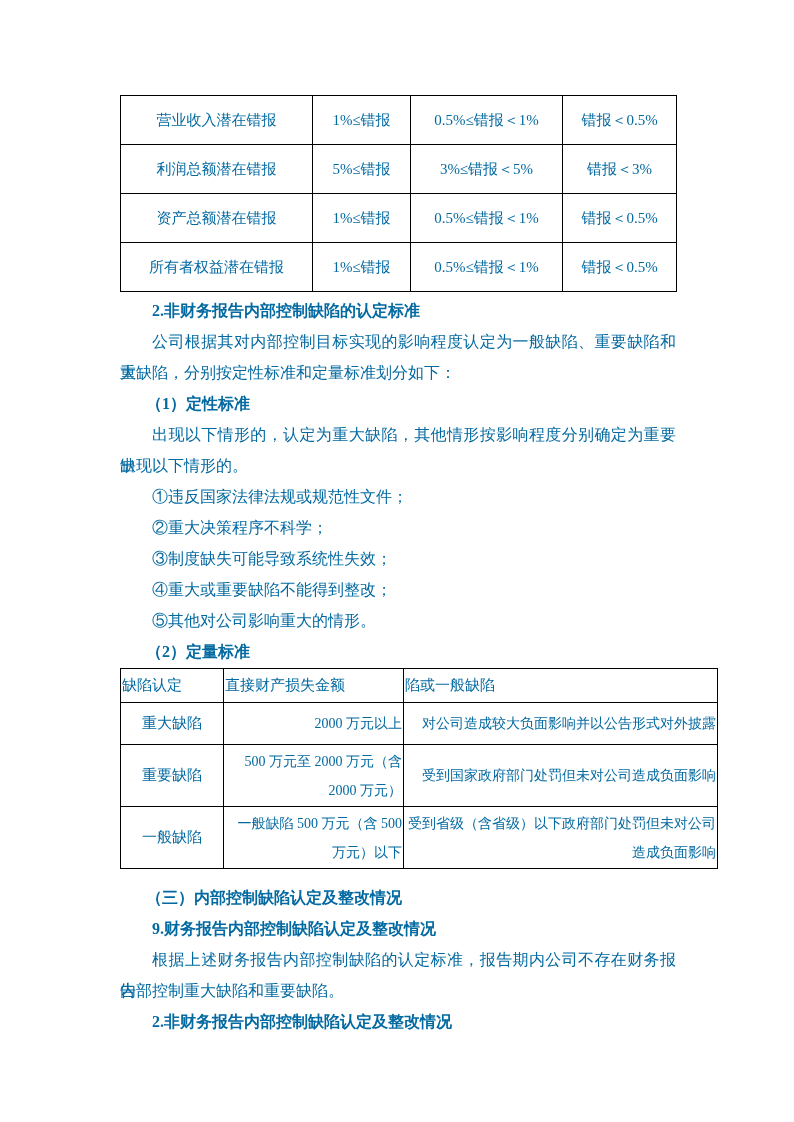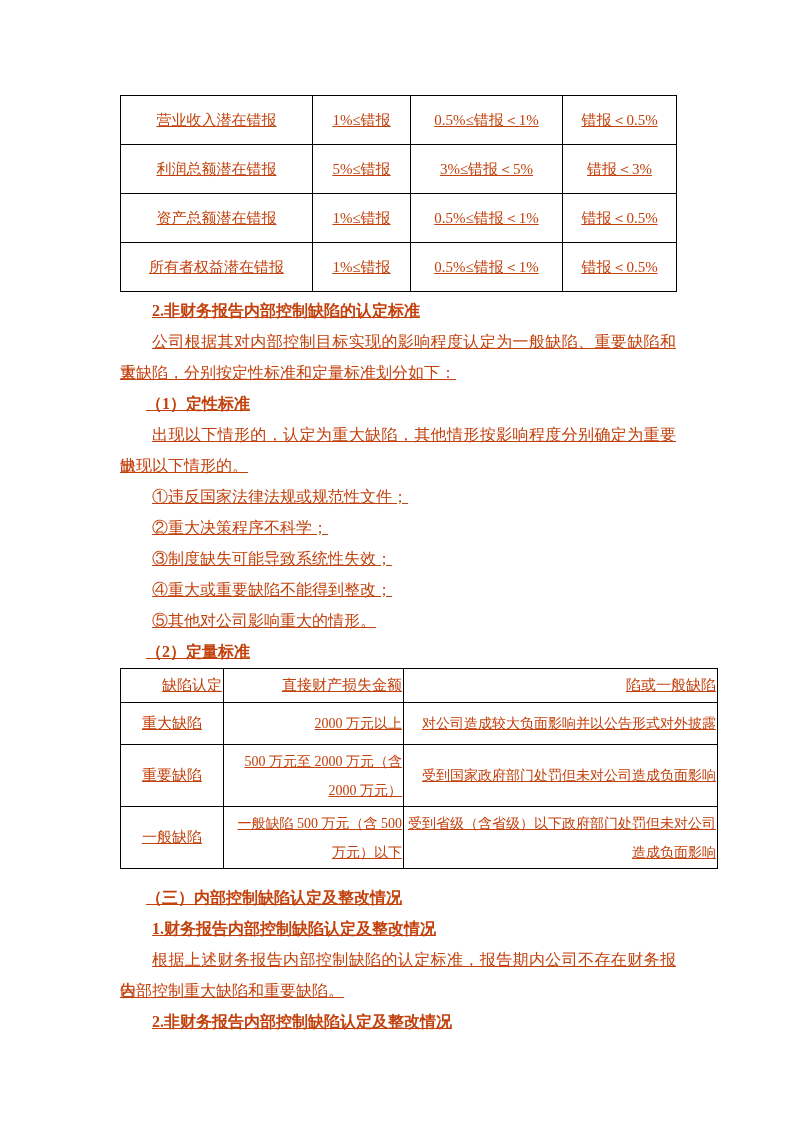--- a/index.html
+++ b/index.html
@@ -8,23 +8,22 @@
     background: #ffffff;
   }
   .page {
     position: relative;
     width: 794px;
     height: 1122px;
     background: #ffffff;
     box-sizing: border-box;
     padding: 95px 118px 0 120px;
     font-family: "Liberation Serif", "DejaVu Serif", serif;
-    color: #c2410c;
+    color: #0369a1;
     overflow: hidden;
-    text-decoration: underline;
   }
   
   .line {
     height: 31px;
     line-height: 31px;
     font-size: 16px;
     white-space: nowrap;
   }
   .indent { text-indent: 32px; }
   .stretch {
@@ -65,21 +64,21 @@
   .t2 col:nth-child(3) { width: 314px; }
   .t2 td {
     vertical-align: middle;
     font-size: 14px;
     line-height: 29px;
     padding: 0 1px;
     text-align: right;
   }
   .t2 tr.hdr td {
     height: 33px;
-    text-align: right;
+    text-align: left;
     font-size: 15px;
   }
   .t2 tr.r1 td { height: 41px; }
   .t2 tr.r2 td { height: 61px; }
   .t2 tr.r3 td { height: 61px; }
   .t2 td.cname {
     text-align: center;
     font-size: 15px;
   }
   .mt3 { margin-top: 3px; }
@@ -165,18 +164,18 @@
       </tr>
       <tr class="r3">
         <td class="cname">一般缺陷</td>
         <td>一般缺陷 500 万元（含 500 万元）以下</td>
         <td>受到省级（含省级）以下政府部门处罚但未对公司造成负面影响</td>
       </tr>
     </tbody>
   </table>
 
   <div class="line heading paren mt1">（三）内部控制缺陷认定及整改情况</div>
-  <div class="line heading">1.财务报告内部控制缺陷认定及整改情况</div>
+  <div class="line heading">9.财务报告内部控制缺陷认定及整改情况</div>
   <div class="line indent stretch">根据上述财务报告内部控制缺陷的认定标准，报告期内公司不存在财务报告</div>
   <div class="line">内部控制重大缺陷和重要缺陷。</div>
   <div class="line heading">2.非财务报告内部控制缺陷认定及整改情况</div>
 
 </div>
 
 </body></html>

